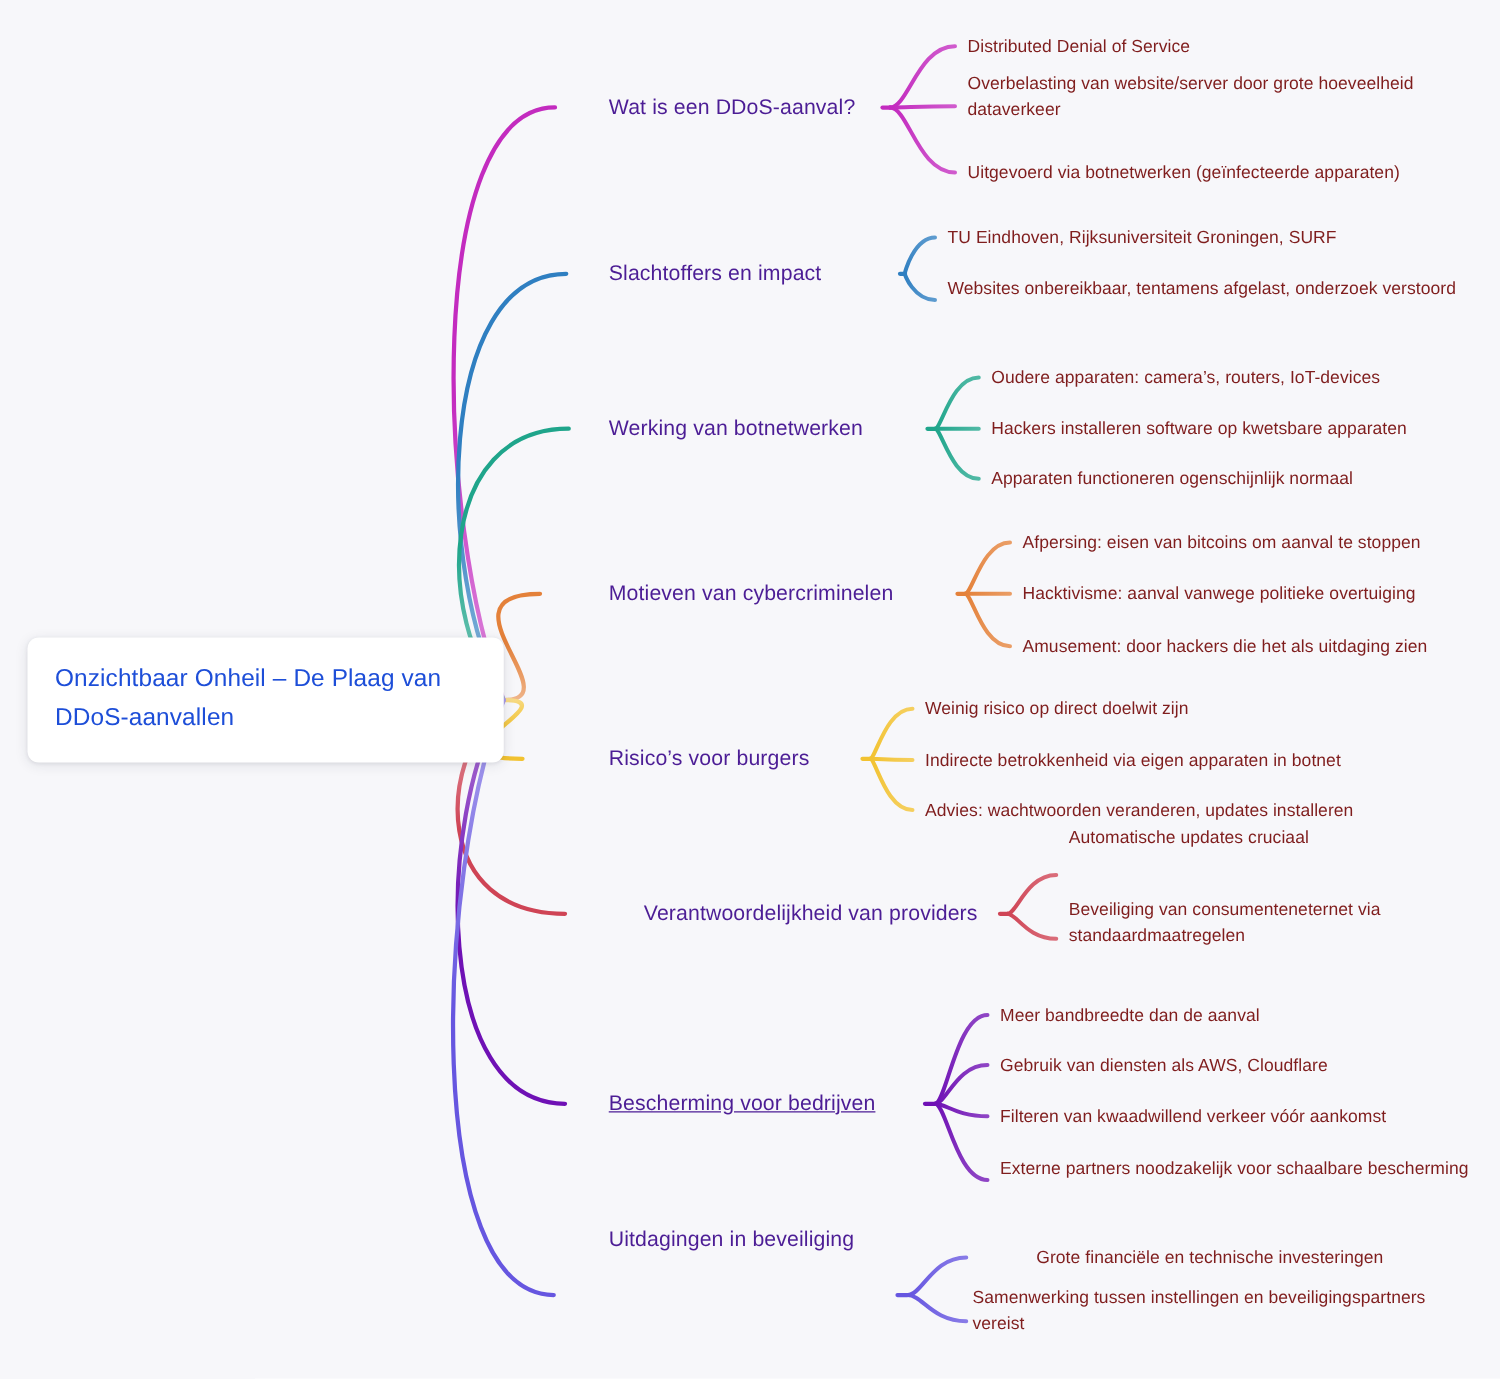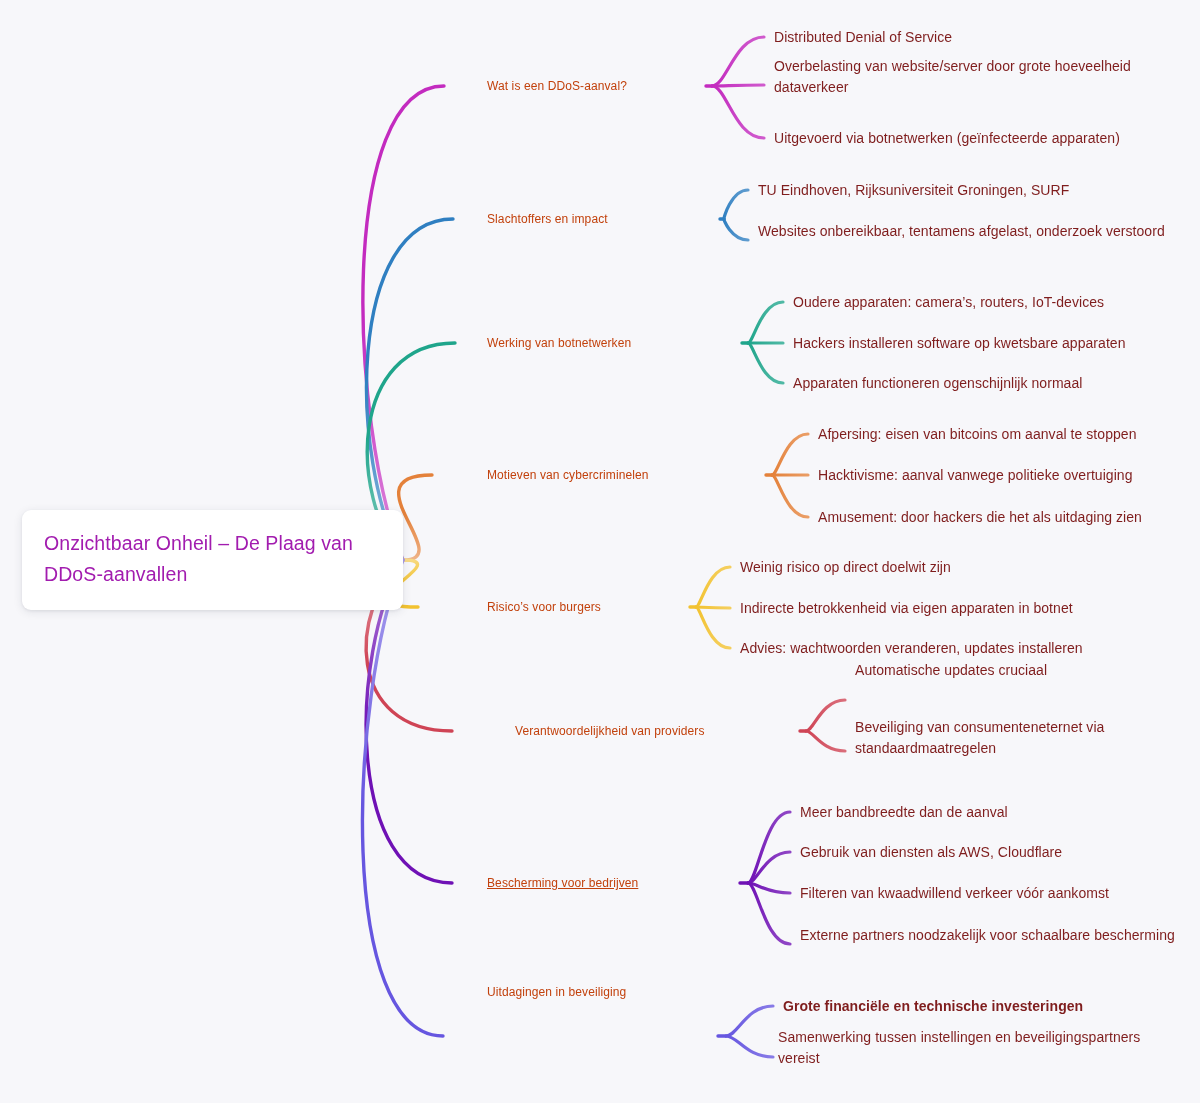--- a/index.html
+++ b/index.html
@@ -36,29 +36,29 @@
     padding: 18px 22px 20px 22px;
     background: #ffffff;
     border-radius: 9px;
     box-shadow: 0 2px 10px rgba(30, 35, 60, 0.10),
                 0 1px 3px rgba(30, 35, 60, 0.07);
     z-index: 5;
   }
   .root-title {
     font-size: 19.5px;
     line-height: 31px;
-    color: #a21caf;
+    color: #1d4ed8;
     letter-spacing: 0.1px;
     white-space: pre-line;
   }
   .branch-label {
     position: absolute;
-    font-size: 12px;
+    font-size: 17px;
     line-height: 22px;
-    color: #c2410c;
+    color: #4c1d95;
     letter-spacing: 0.1px;
     white-space: nowrap;
     transform: translateY(-50%);
     z-index: 4;
   }
   .leaf-label {
     position: absolute;
     font-size: 14px;
     line-height: 21px;
     color: #7f1d1d;
@@ -272,18 +272,18 @@
       <div class="leaf-label one-line" style="left: 740px; top: 648px; max-width: 445px;">Advies: wachtwoorden veranderen, updates installeren</div>
       <div class="branch-label" style="left: 487px; top: 607px;">Risico’s voor burgers</div>
       <div class="leaf-label one-line" style="left: 855px; top: 670px; max-width: 330px;">Automatische updates cruciaal</div>
       <div class="leaf-label one-line" style="left: 855px; top: 738px; max-width: 330px;">Beveiliging van consumenteneternet via standaardmaatregelen</div>
       <div class="branch-label" style="left: 487px; top: 731px; margin-left: 28px;">Verantwoordelijkheid van providers</div>
       <div class="leaf-label one-line" style="left: 800px; top: 812px; max-width: 385px;">Meer bandbreedte dan de aanval</div>
       <div class="leaf-label one-line" style="left: 800px; top: 852px; max-width: 385px;">Gebruik van diensten als AWS, Cloudflare</div>
       <div class="leaf-label one-line" style="left: 800px; top: 893px; max-width: 385px;">Filteren van kwaadwillend verkeer vóór aankomst</div>
       <div class="leaf-label one-line" style="left: 800px; top: 935px; max-width: 385px;">Externe partners noodzakelijk voor schaalbare bescherming</div>
       <div class="branch-label" style="left: 487px; top: 883px; text-decoration: underline;">Bescherming voor bedrijven</div>
-      <div class="leaf-label one-line" style="left: 783px; top: 1006px; max-width: 402px; font-weight: bold;">Grote financiële en technische investeringen</div>
+      <div class="leaf-label one-line" style="left: 829px; top: 1006px; max-width: 402px;">Grote financiële en technische investeringen</div>
       <div class="leaf-label one-line" style="left: 778px; top: 1048px; max-width: 402px;">Samenwerking tussen instellingen en beveiligingspartners vereist</div>
       <div class="branch-label" style="left: 487px; top: 992px;">Uitdagingen in beveiliging</div>
     </div>
 
 </div>
 
 </body></html>

